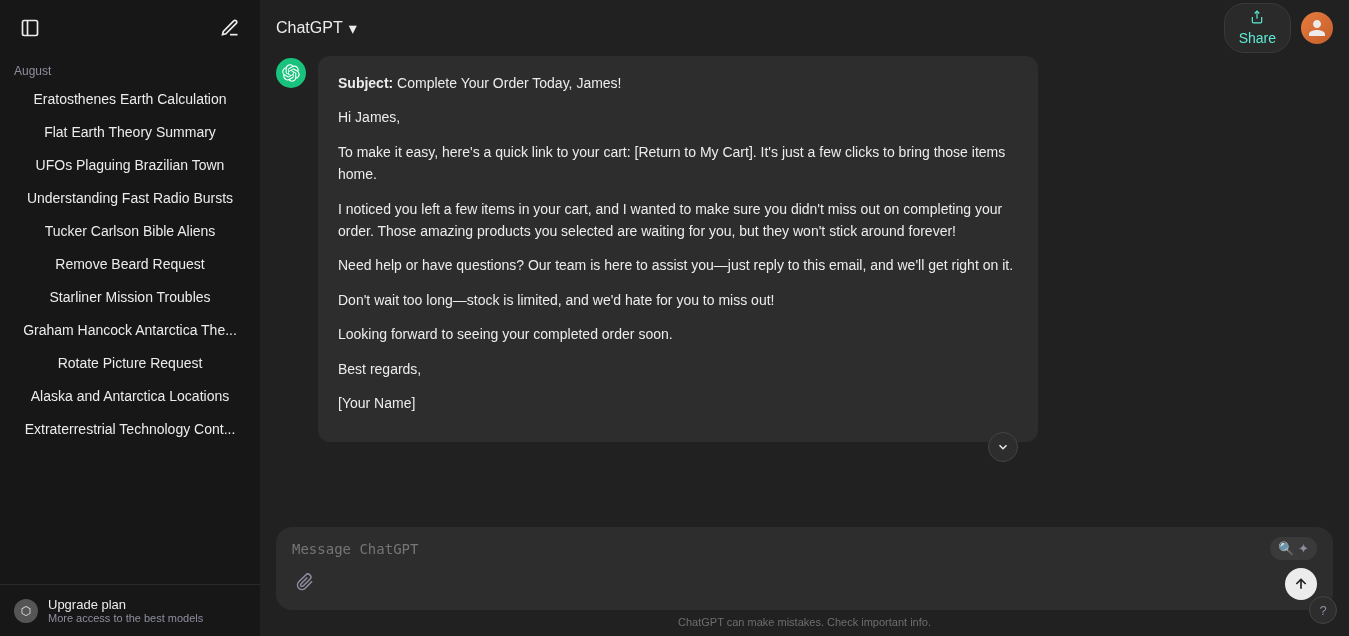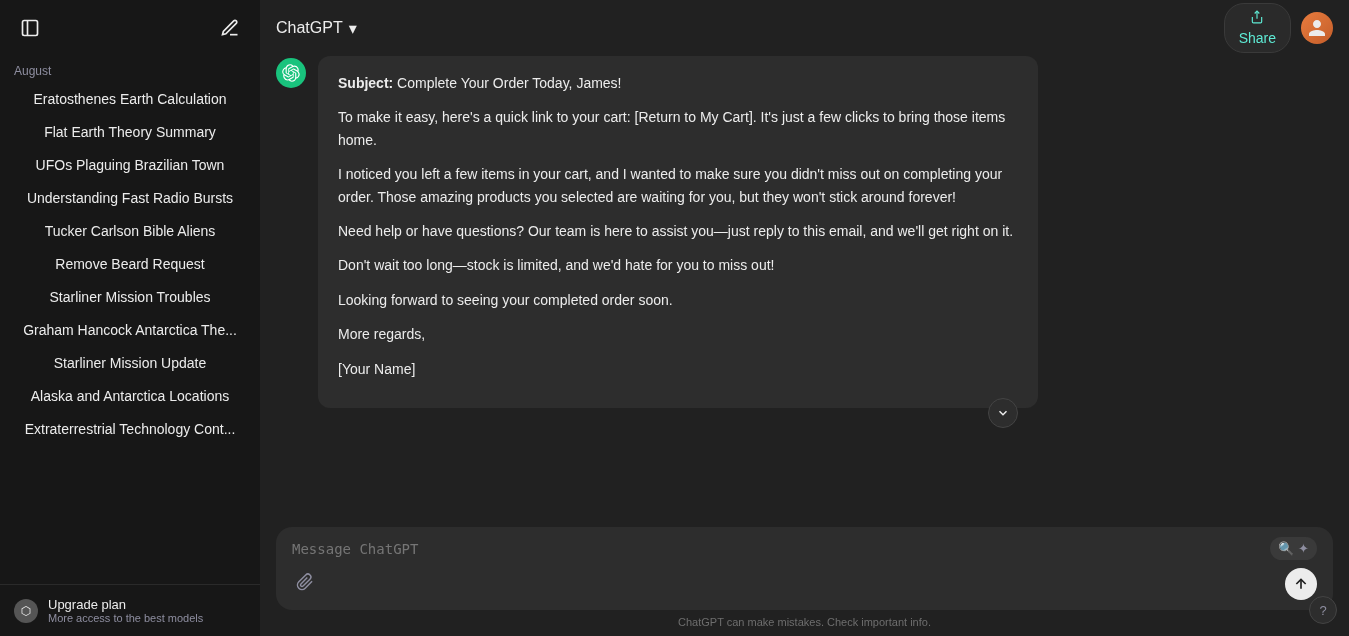--- a/index.html
+++ b/index.html
@@ -338,21 +338,21 @@
 
   <ul class="sidebar-list">
     <li class="sidebar-item">Eratosthenes Earth Calculation</li>
     <li class="sidebar-item">Flat Earth Theory Summary</li>
     <li class="sidebar-item">UFOs Plaguing Brazilian Town</li>
     <li class="sidebar-item">Understanding Fast Radio Bursts</li>
     <li class="sidebar-item">Tucker Carlson Bible Aliens</li>
     <li class="sidebar-item">Remove Beard Request</li>
     <li class="sidebar-item">Starliner Mission Troubles</li>
     <li class="sidebar-item">Graham Hancock Antarctica The...</li>
-    <li class="sidebar-item">Starliner Mission Update</li>
+    <li class="sidebar-item">Rotate Picture Request</li>
     <li class="sidebar-item">Alaska and Antarctica Locations</li>
     <li class="sidebar-item">Extraterrestrial Technology Cont...</li>
   </ul>
 
   <div class="sidebar-footer">
     <div class="upgrade-icon">⬡</div>
     <div>
       <div class="upgrade-text">Upgrade plan</div>
       <div class="upgrade-sub">More access to the best models</div>
     </div>
@@ -387,26 +387,27 @@
     <div class="message-row">
       <div class="bot-avatar">
         <svg viewBox="0 0 41 41" fill="white" xmlns="http://www.w3.org/2000/svg">
           <path d="M37.532 16.87a9.963 9.963 0 00-.856-8.184 10.078 10.078 0 00-10.855-4.835 9.964 9.964 0 00-7.505-3.348 10.079 10.079 0 00-9.614 6.977 9.967 9.967 0 00-6.664 4.834 10.08 10.08 0 001.24 11.817 9.965 9.965 0 00.856 8.185 10.079 10.079 0 0010.855 4.835 9.965 9.965 0 007.504 3.347 10.078 10.078 0 009.617-6.981 9.967 9.967 0 006.663-4.834 10.079 10.079 0 00-1.241-11.813zM22.498 37.886a7.474 7.474 0 01-4.799-1.735c.061-.033.168-.091.237-.134l7.964-4.6a1.294 1.294 0 00.655-1.134V19.054l3.366 1.944a.12.12 0 01.066.092v9.299a7.505 7.505 0 01-7.49 7.496zM6.392 31.006a7.471 7.471 0 01-.894-5.023c.06.036.162.099.237.141l7.964 4.6a1.297 1.297 0 001.308 0l9.724-5.614v3.888a.12.12 0 01-.048.103l-8.051 4.649a7.504 7.504 0 01-10.24-2.744zM4.297 13.62A7.469 7.469 0 018.2 10.333c0 .068-.004.19-.004.274v9.201a1.294 1.294 0 00.654 1.132l9.723 5.614-3.366 1.944a.12.12 0 01-.114.012L7.044 23.86a7.504 7.504 0 01-2.747-10.24zm27.658 6.437l-9.724-5.615 3.367-1.943a.121.121 0 01.114-.012l8.048 4.648a7.498 7.498 0 01-1.158 13.528v-9.476a1.293 1.293 0 00-.647-1.13zm3.35-5.043c-.059-.037-.162-.099-.236-.141l-7.965-4.6a1.298 1.298 0 00-1.308 0l-9.723 5.614v-3.888a.12.12 0 01.048-.103l8.05-4.645a7.497 7.497 0 0111.135 7.763zm-21.063 6.929l-3.367-1.944a.12.12 0 01-.065-.092v-9.299a7.497 7.497 0 0112.293-5.756 6.94 6.94 0 00-.236.134l-7.965 4.6a1.294 1.294 0 00-.654 1.132l-.006 11.225zm1.829-3.943l4.33-2.501 4.332 2.5v4.999l-4.331 2.5-4.331-2.5V18z"></path>
         </svg>
       </div>
       <div class="message-bubble">
         <p>
           <span class="subject-line">Subject:</span><span class="subject-value"> Complete Your Order Today, James!</span>
         </p>
+        <p>Hi James,</p>
         <p>To make it easy, here's a quick link to your cart: [Return to My Cart]. It's just a few clicks to bring those items home.</p>
         <p>I noticed you left a few items in your cart, and I wanted to make sure you didn't miss out on completing your order. Those amazing products you selected are waiting for you, but they won't stick around forever!</p>
         <p>Need help or have questions? Our team is here to assist you—just reply to this email, and we'll get right on it.</p>
         <p>Don't wait too long—stock is limited, and we'd hate for you to miss out!</p>
         <p>Looking forward to seeing your completed order soon.</p>
-        <p>More regards,</p>
+        <p>Best regards,</p>
         <p>[Your Name]</p>
         <div class="scroll-down-btn">
           <svg width="14" height="14" viewBox="0 0 24 24" fill="none" stroke="currentColor" stroke-width="2.5">
             <polyline points="6 9 12 15 18 9"></polyline>
           </svg>
         </div>
       </div>
     </div>
   </div>
 

